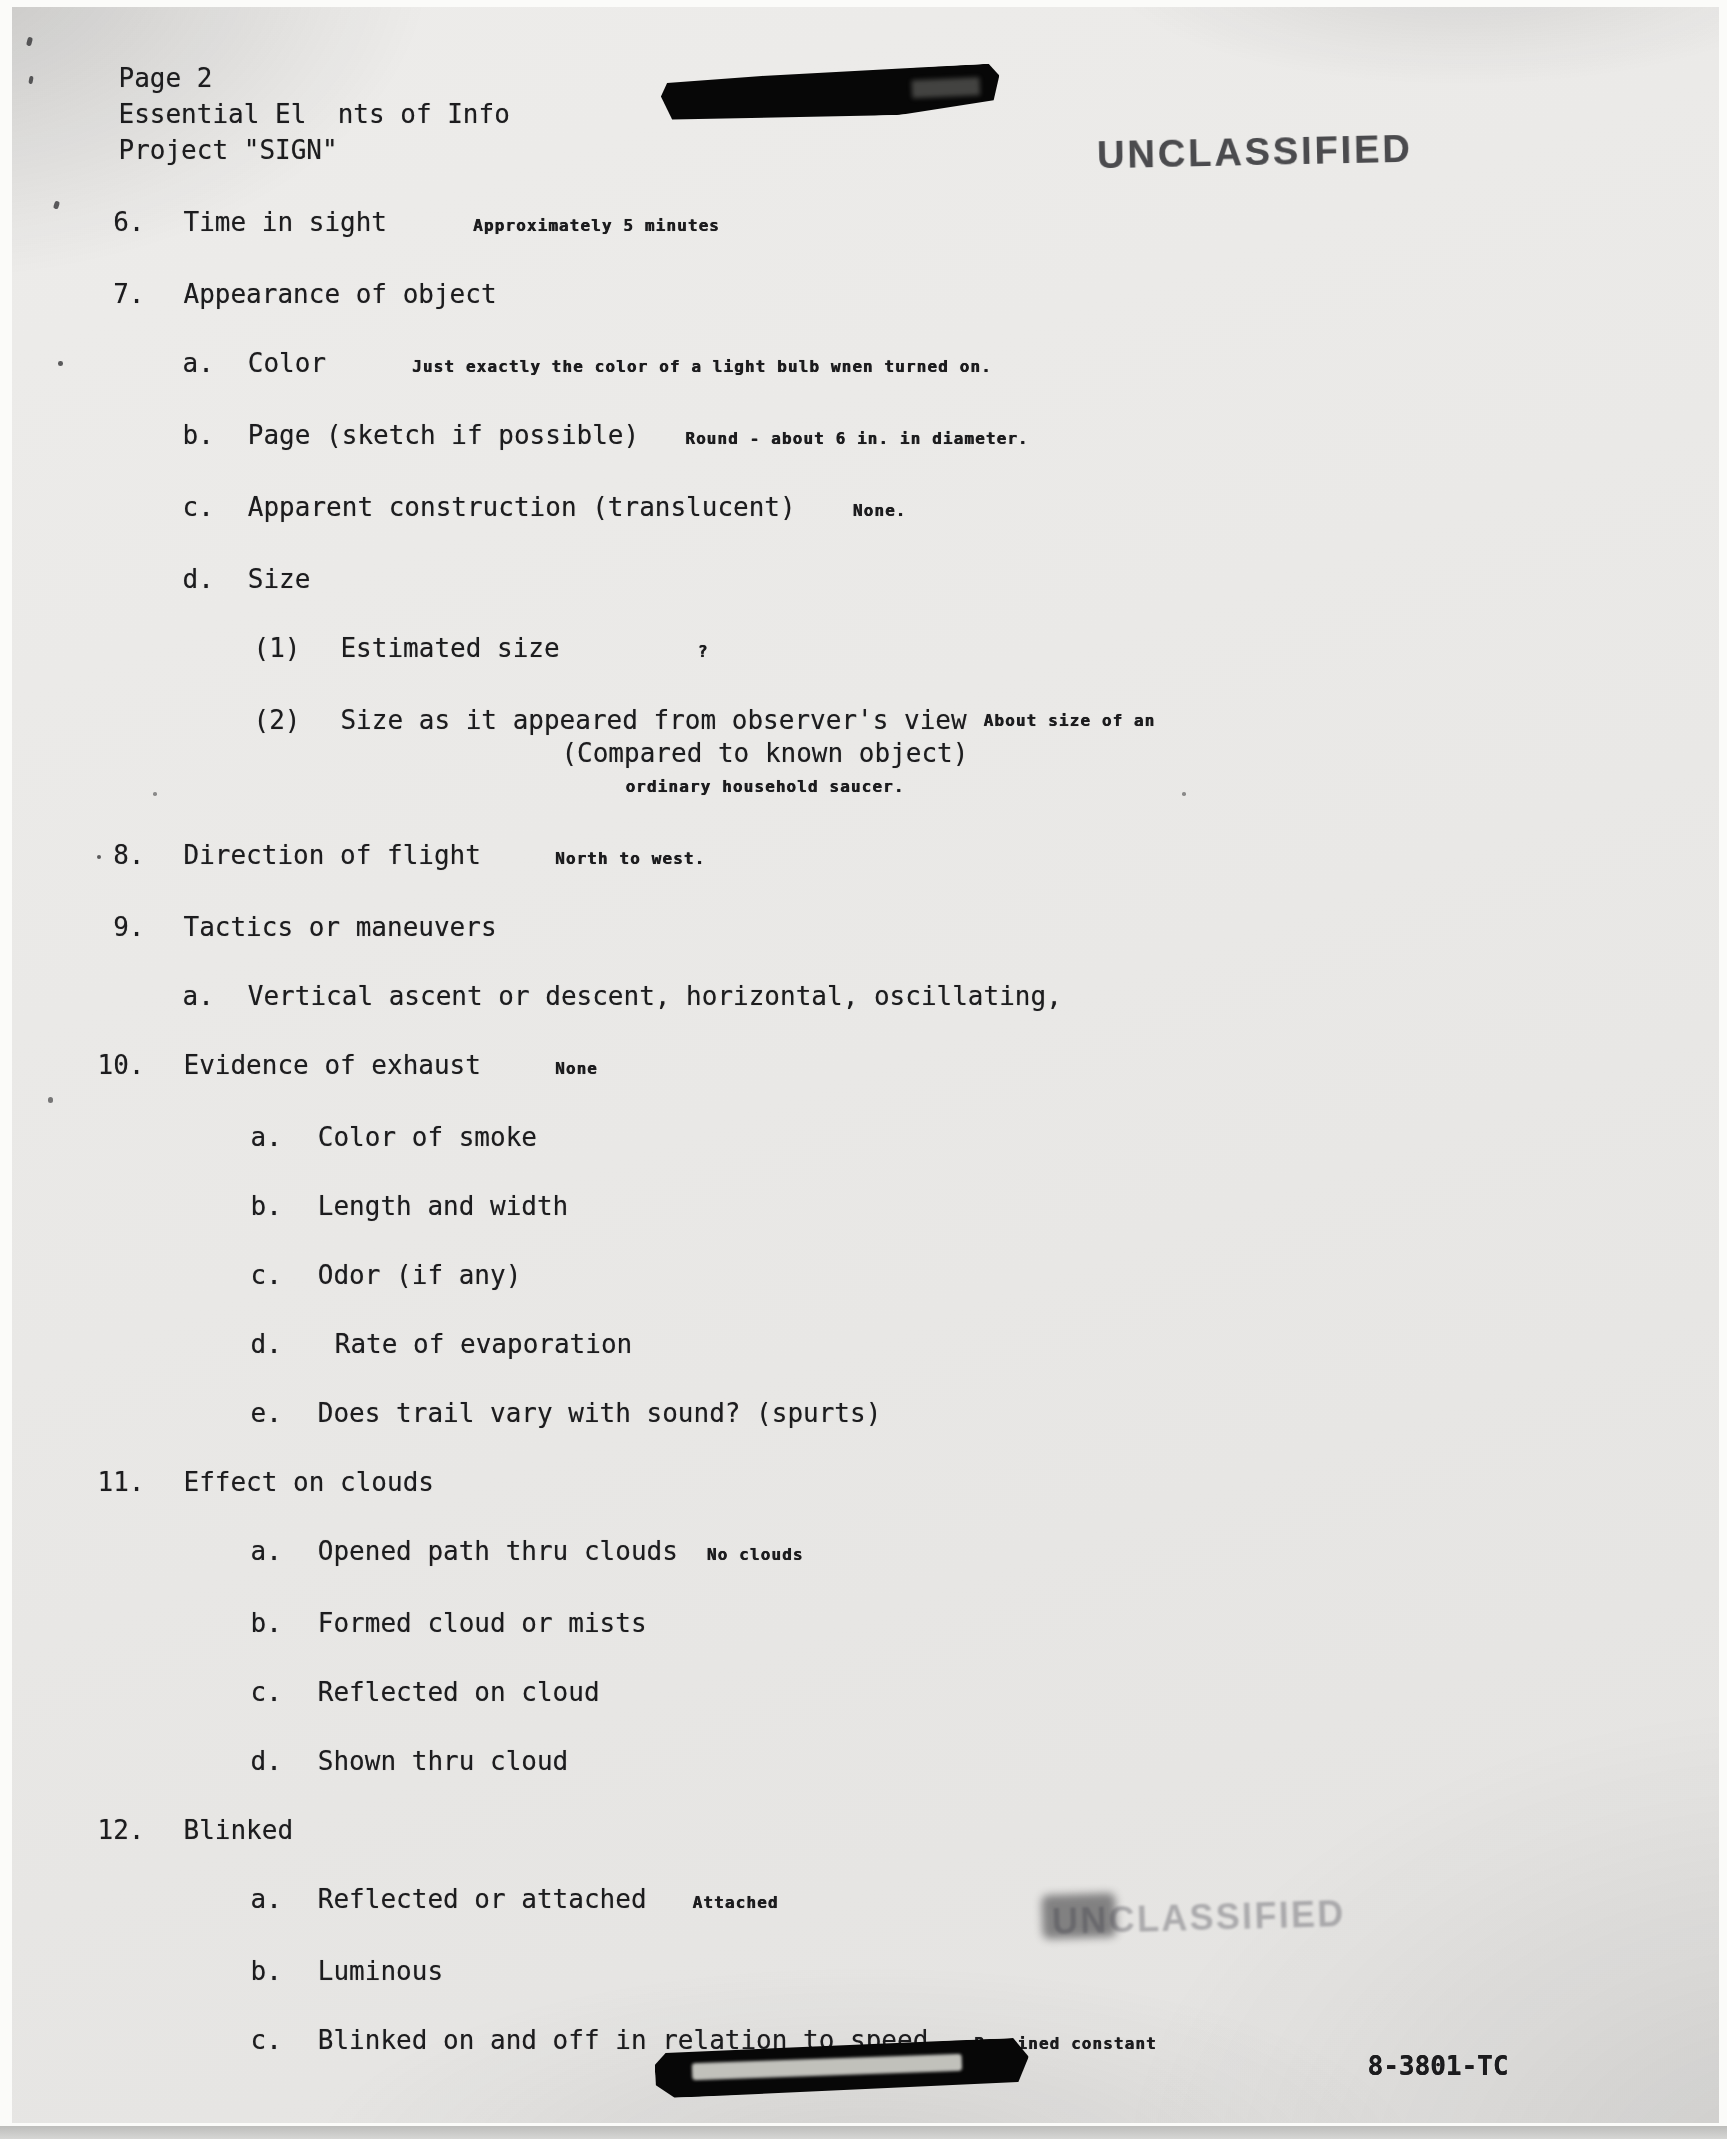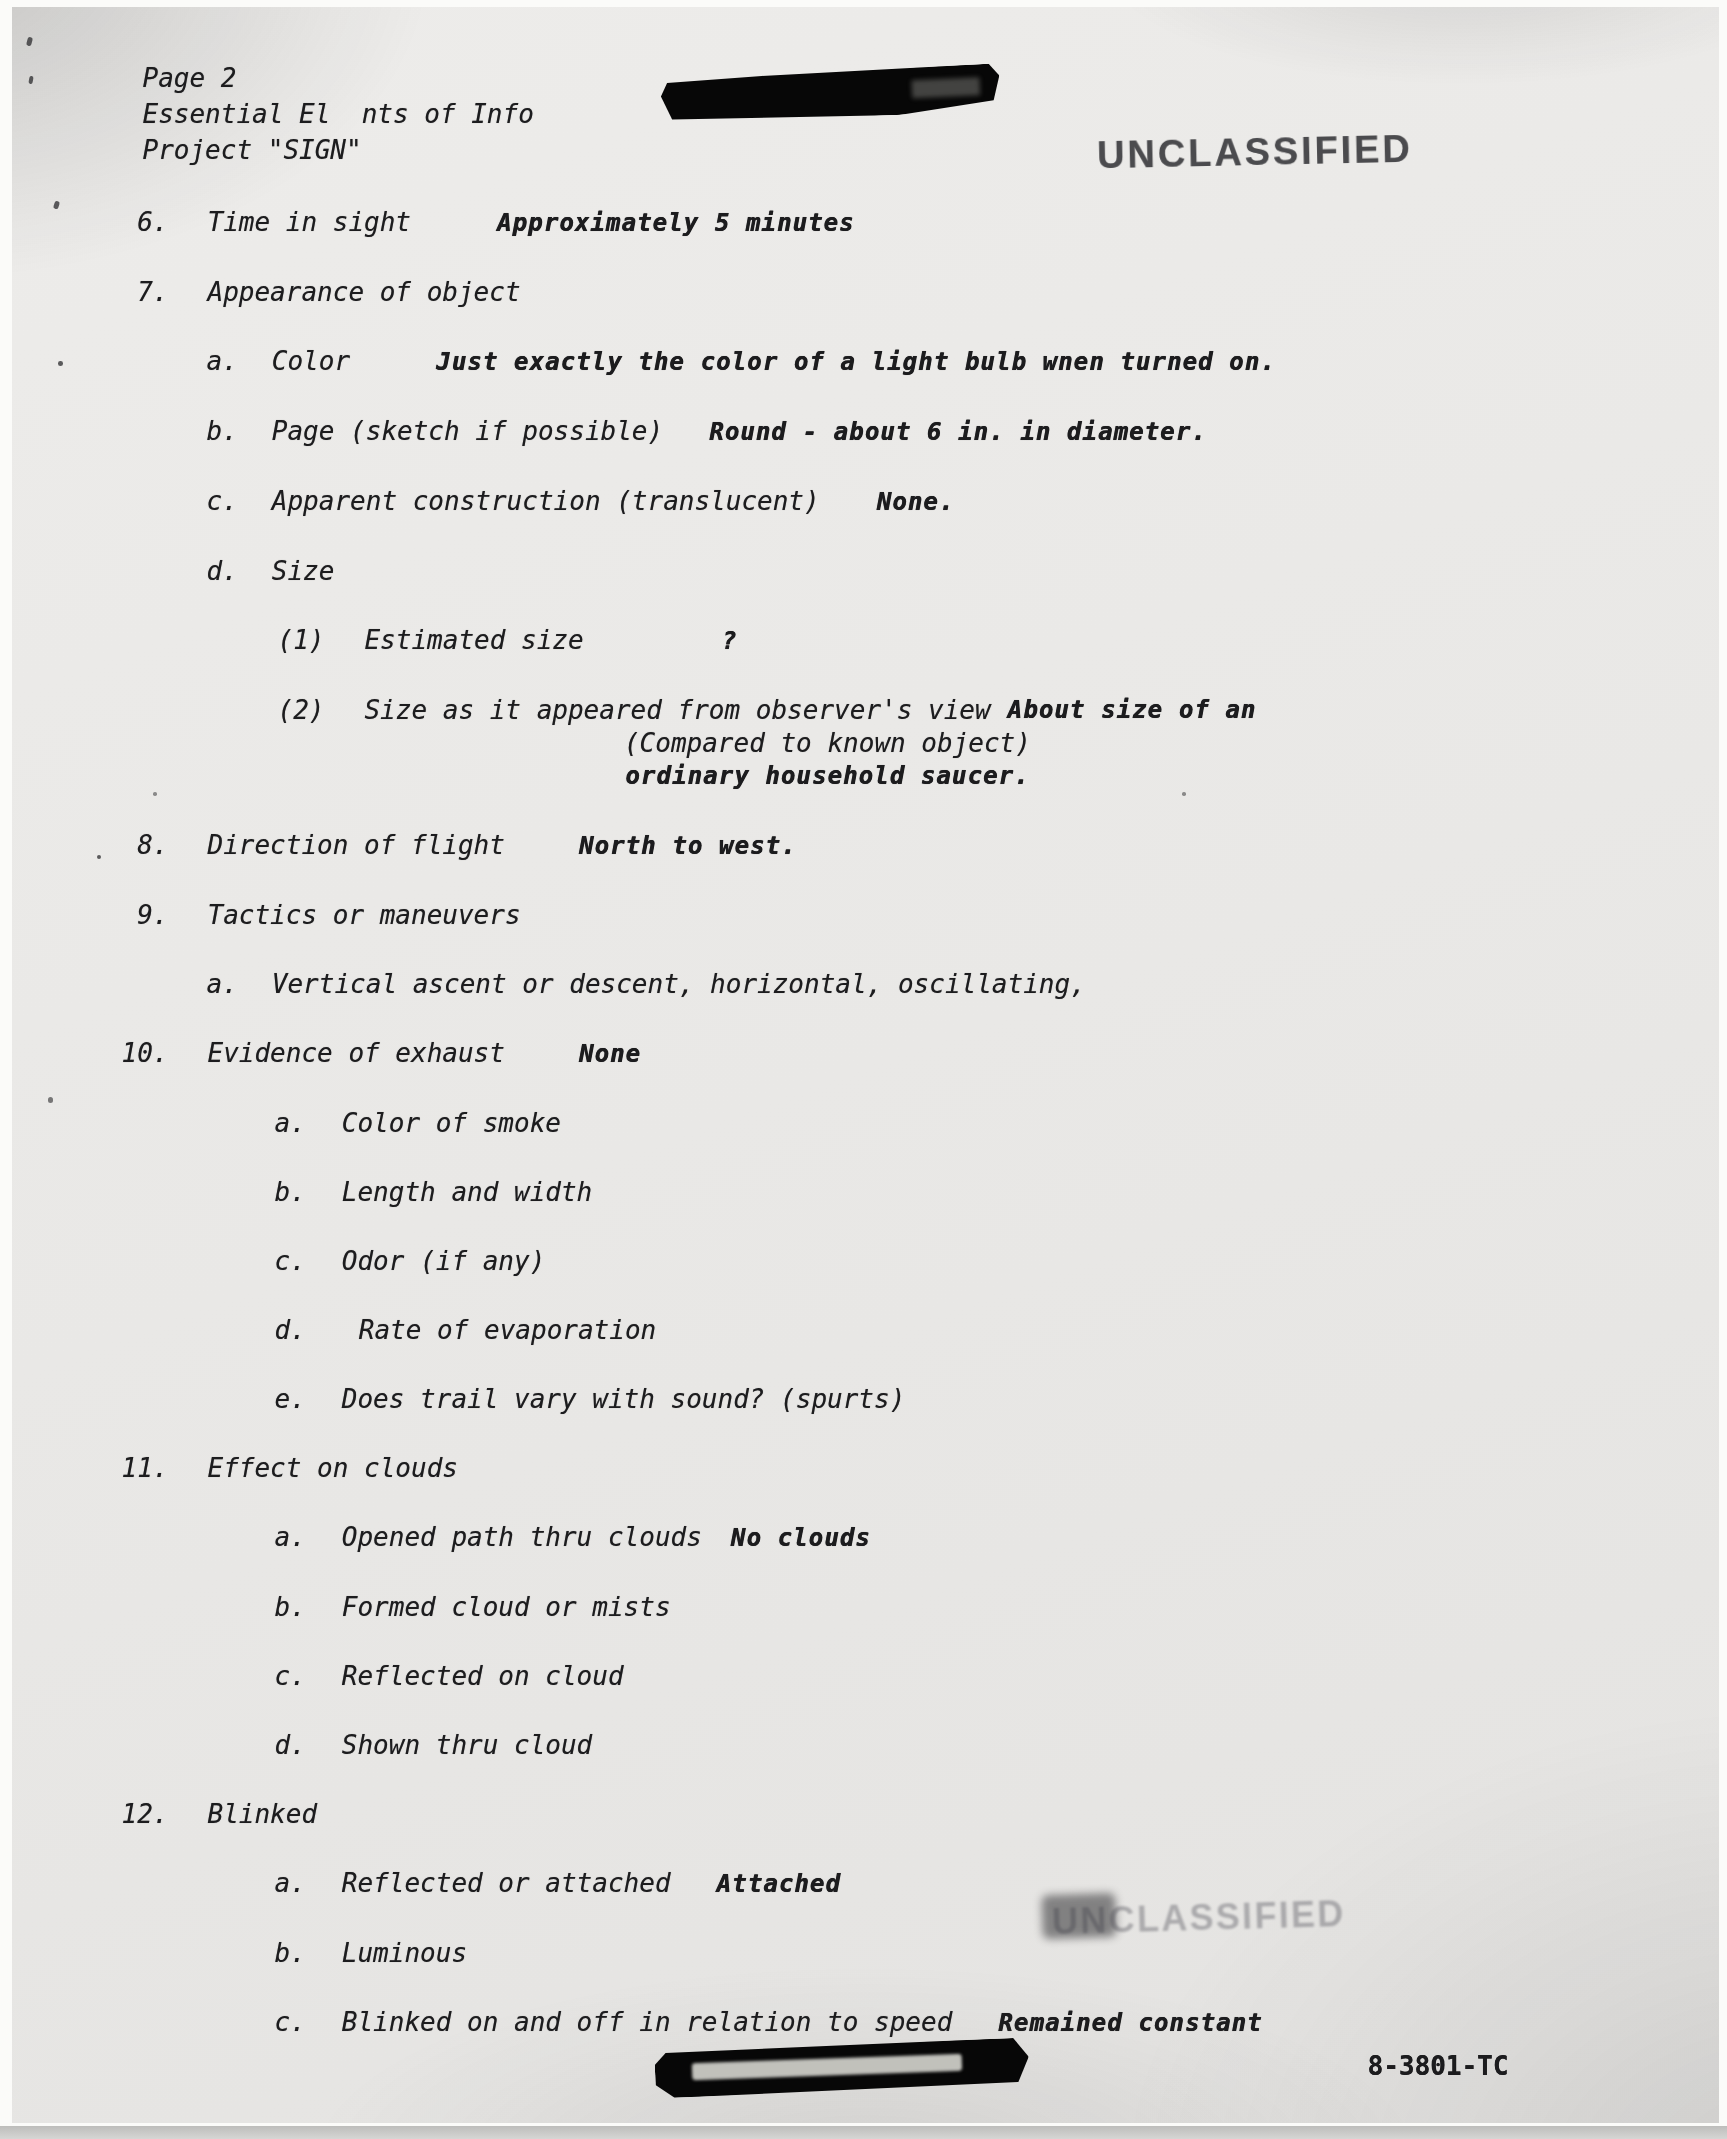--- a/index.html
+++ b/index.html
@@ -16,24 +16,23 @@
       radial-gradient(516px 172px at 85% -2%, rgba(40,40,40,.12), transparent 70%),
       linear-gradient(160deg, #edecea 0%, #e9e8e6 50%, #e4e3e1 100%);
   }
   .edge-bottom {
     position:absolute; left:0; right:0; bottom:0; height:13.8px;
     background:linear-gradient(#bdbdbb,#d8d8d6);
   }
 
   .typed, .typed * { font-family:"DejaVu Sans Mono","Liberation Mono",monospace; }
   .content {
-    position:absolute; inset:0; padding:53px 0 0 108px;
+    position:absolute; inset:0; padding:53px 0 0 84px;
     font-size:26px; line-height:33px; color:#1c1c1e;
     text-shadow:0 0 0.7px rgba(28,28,30,.5);
-    font-style:italic;
   }
   [data-bind] { white-space:pre-wrap; }
 
   .header { margin-left:23px; margin-bottom:38px; }
   .header div { line-height:36px; }
 
   .row { display:flex; align-items:baseline; margin:0 0 36px 0; }
   .row .num { flex:0 0 49px; text-align:right; }
   .sp { flex:0 0 39px; }
   .sub1 { margin-left:87px; } .sub1 .sp { flex-basis:34px; }
@@ -42,21 +41,21 @@
 
   .tblock { display:block; }
   .line { display:flex; align-items:center; }
   .line.cont { margin-left:34px;flex-direction:column; }
 
   .g { flex:0 0 auto; display:inline-block; }
   .g30{width:17px;} .g50{width:29px;} .g80{width:46px;} .g100{width:57px;}
   .g130{width:74px;} .g150{width:86px;} .g240{width:138px;}
 
   .ans {
-    font-weight:bold; font-size:24px; letter-spacing:1.1px;
+    font-weight:bold; font-size:16px; letter-spacing:1.1px;
     text-shadow:0.5px 0 0 currentColor, 0 0 0.7px rgba(28,28,30,.5);
   }
 
   
   .stamp {
     position:absolute; font-family:"Liberation Sans",sans-serif; font-weight:700;
     white-space:nowrap;
   }
   .stamp-top {
     left:1085px; top:124px; font-size:38px; letter-spacing:2.9px;

